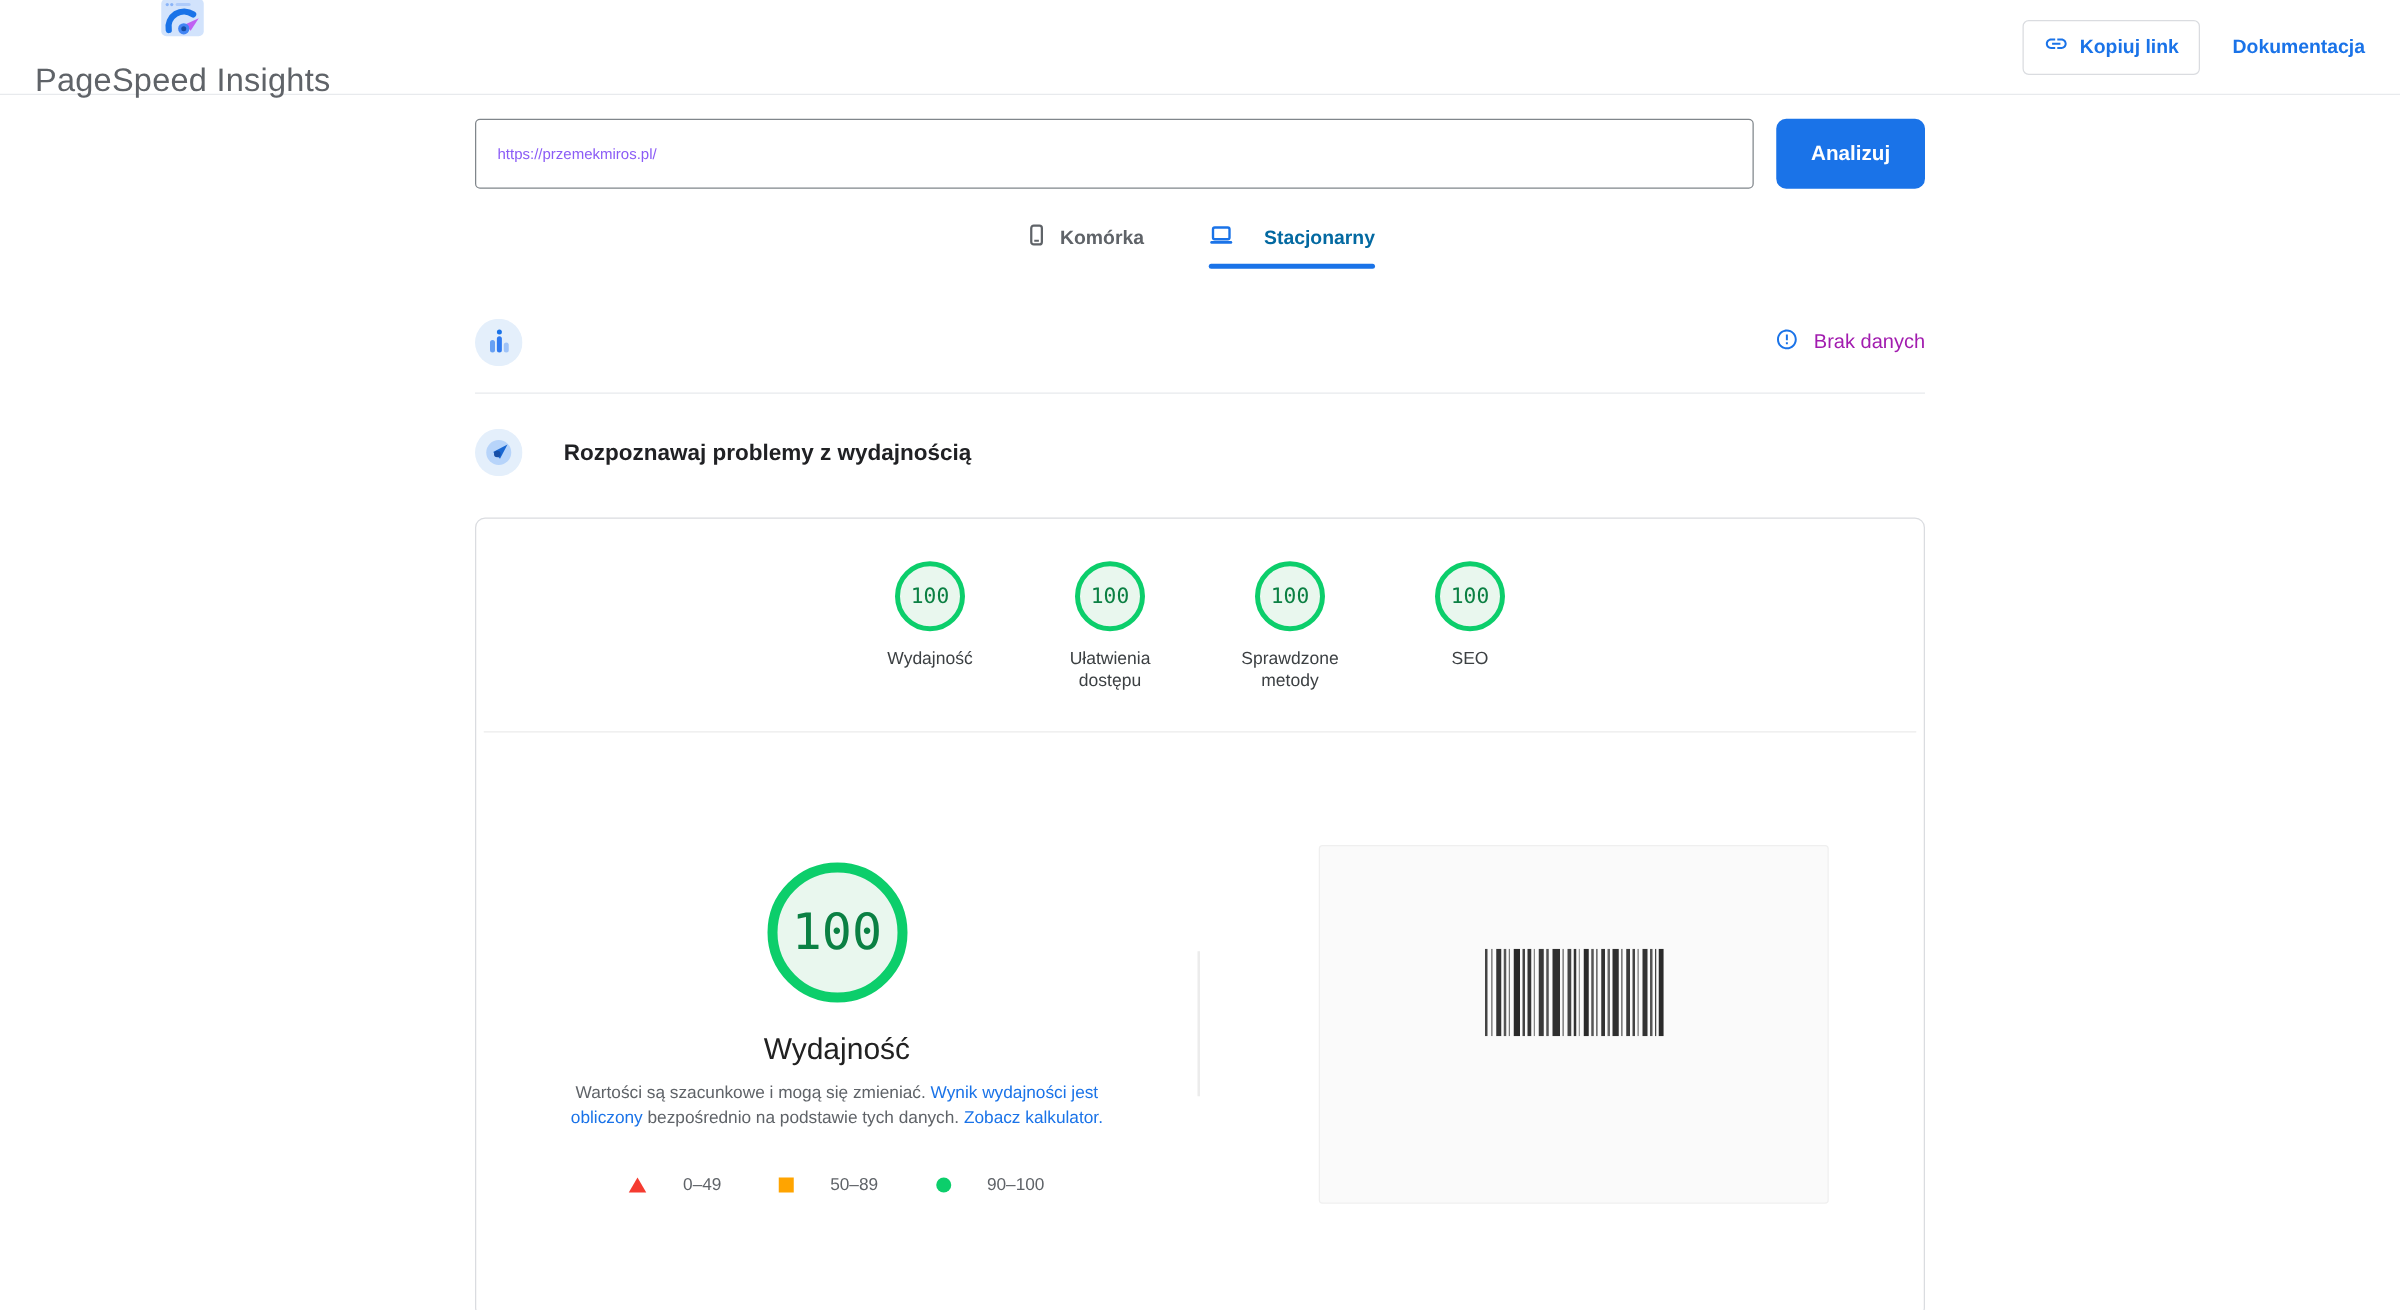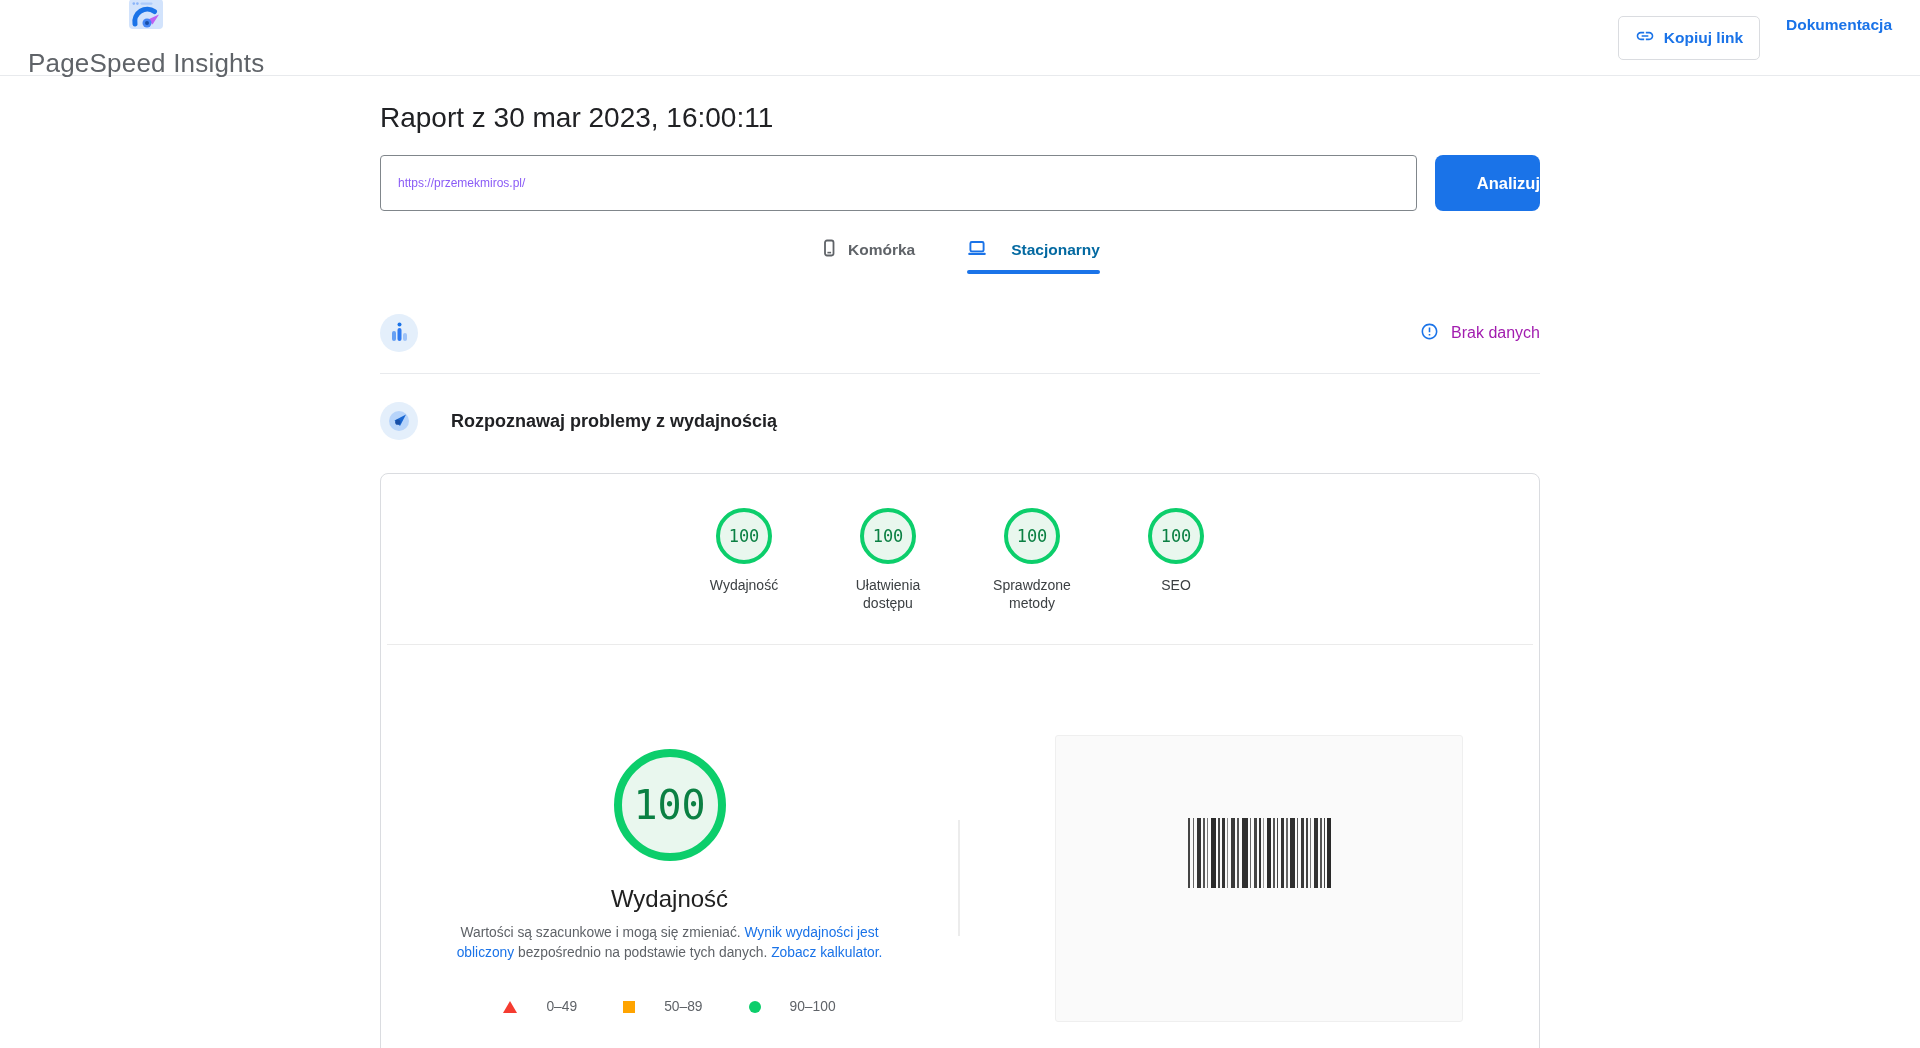--- a/index.html
+++ b/index.html
@@ -4,35 +4,35 @@
 <style>
   * { box-sizing: border-box; margin: 0; padding: 0; }
   html, body { width: 1920px; height: 1048px; overflow: hidden; background: #fff;
     font-family: "Liberation Sans", sans-serif; color: #202124; }
 
   
   .topbar { height: 76px; display: flex; align-items: center; padding: 0 28px;
     border-bottom: 1px solid #e8eaed; background: #fff; }
   .brand { display: flex; align-items: center; gap: 12px; cursor: pointer; flex-direction: column; }
   .brand-title { font-size: 26px; color: #5f6368; letter-spacing: 0.2px; }
-  .topbar-right { margin-left: auto; display: flex; align-items: flex-start; gap: 26px; }
+  .topbar-right { margin-left: auto; display: flex; align-items: center; gap: 26px; }
   .copy-link-btn { display: flex; align-items: center; gap: 9px; height: 44px; padding: 0 16px;
     border: 1px solid #dadce0; border-radius: 5px; background: #fff; color: #1a73e8;
     font-size: 15.5px; font-weight: bold; cursor: pointer; font-family: inherit; }
   .docs-link { color: #1a73e8; font-size: 15.5px; font-weight: bold; text-decoration: none; cursor: pointer; }
 
   
   .main { width: 1160px; margin: 0 auto; }
   .report-title { font-size: 28px; font-weight: 400; color: #202124; margin-top: 24px; line-height: 36px; }
 
   .url-row { display: flex; margin-top: 19px; }
   .url-input { flex: 1; height: 56px; border: 1px solid #80868b; border-radius: 4px;
     padding: 0 17px; font-size: 12px; color: #8b5cf6; font-family: inherit; outline: none; }
-  .analyze-btn { width: 105px; height: 56px; margin-left: 18px; border: none; border-radius: 8px;
-    background: #1a73e8; color: #fff; font-size: 16.5px; font-weight: bold; cursor: pointer; font-family: inherit; text-align: right; }
+  .analyze-btn { width: 119px; height: 56px; margin-left: 18px; border: none; border-radius: 8px;
+    background: #1a73e8; color: #fff; font-size: 16.5px; font-weight: bold; cursor: pointer; font-family: inherit; }
 
   
   .tabs { margin-top: 28px; display: flex; justify-content: center; gap: 52px; }
   .tab { position: relative; display: flex; align-items: center; gap: 10px; padding-bottom: 13px;
     font-size: 15.5px; font-weight: bold; color: #5f6368; cursor: pointer; }
   .tab.active { color: #0369a1; gap: 24px; }
   .tab.active::after { content: ""; position: absolute; left: 0; right: 0; bottom: 0;
     height: 4px; border-radius: 4px; background: #1a73e8; }
 
   
@@ -105,21 +105,20 @@
         </svg>
       </span>
       <span>Kopiuj link</span>
     </button>
     <a class="docs-link">Dokumentacja</a>
   </div>
 </header>
 
 <main class="main">
 
-  <h1 class="report-title">Raport z 30 mar 2023, 16:00:11</h1>
 
   <div class="url-row">
     <input class="url-input" type="text" value="https://przemekmiros.pl/" style="">
     <button class="analyze-btn">Analizuj</button>
   </div>
 
   <div class="tabs">
     <div class="tab">
       <span>
         <svg width="18" height="18" viewBox="0 0 18 18">

